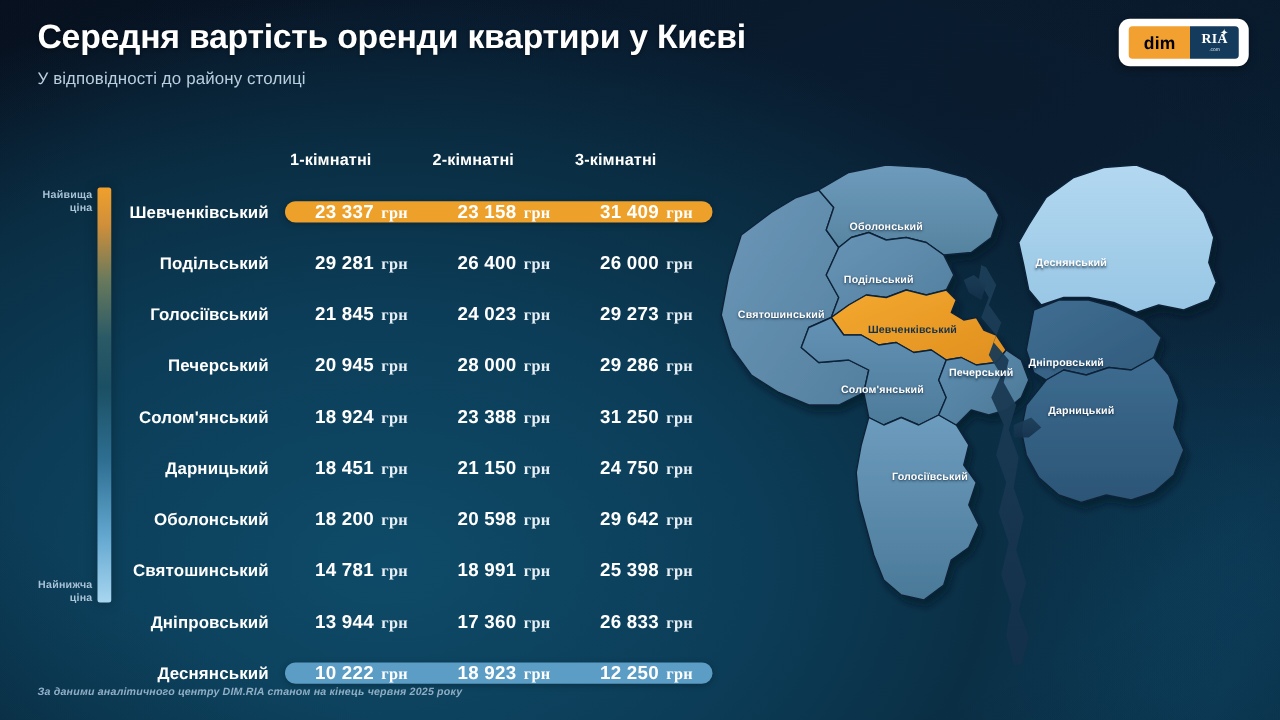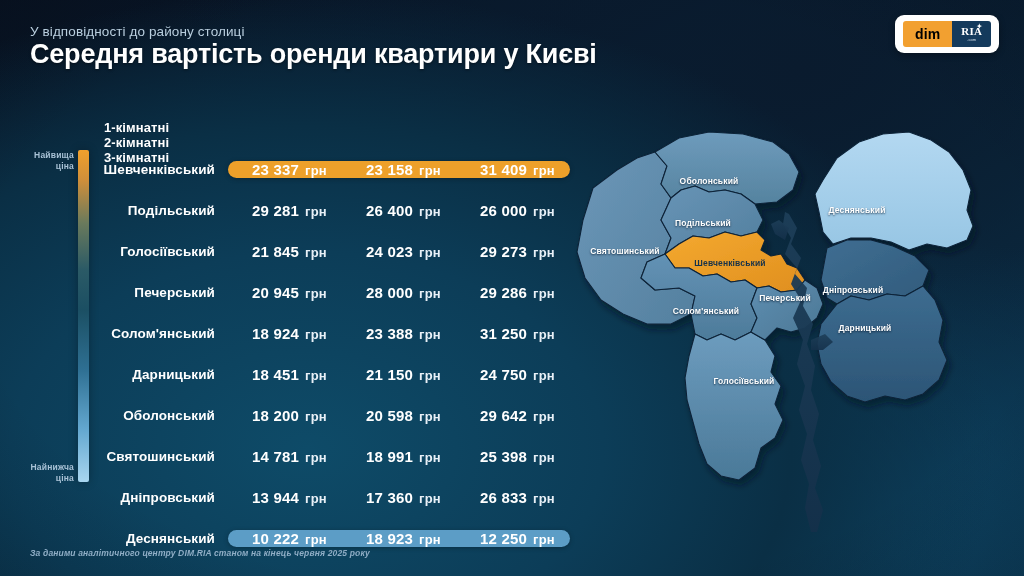--- a/index.html
+++ b/index.html
@@ -80,21 +80,21 @@
   .scale-label {
     position:absolute; right:0; width:58px; text-align:right;
     font-size:8.5px; font-weight:bold; color:#a9c2d6; line-height:1.35;
     letter-spacing:.2px;
   }
   #scale-label-high { left:16px; top:150px; }
   #scale-label-low  { left:16px; top:462px; }
 
   
   #table { position:absolute; left:100px; top:120px; width:470px; }
-  #table-head { display:flex; height:32px; align-items:flex-start;flex-direction:column; }
+  #table-head { display:flex; height:32px; align-items:flex-start; }
   .th {
     font-size:13px; font-weight:bold; color:#ffffff; letter-spacing:.1px;
   }
   .th-spacer { width:128px; flex:none; }
   .th-c { width:114px; flex:none; padding-left:4px; }
 
   .row {
     position:relative; display:flex; align-items:center; height:34.5px;
     margin-bottom:6.5px;
   }
@@ -111,21 +111,21 @@
   .row.hl-orange .pill { background:#eda02a; box-shadow:0 1px 5px rgba(0,0,0,.28); }
   .row.hl-blue   .pill { background:#5c9dc6; box-shadow:0 1px 5px rgba(0,0,0,.28); }
   .cell {
     width:114px; flex:none; position:relative; z-index:2;
     display:flex; align-items:baseline; gap:6px; padding-left:4px;
   }
   .cell-num {
     font-size:15px; font-weight:bold; color:#ffffff; letter-spacing:.2px;
     white-space:nowrap;
   }
-  .cell-cur { font-size:13px; font-weight:bold; color:#e8f0f7; letter-spacing:.2px; }
+  .cell-cur { font-size:13px; font-weight:bold; color:#e8f0f7; letter-spacing:.2px;font-family:Liberation Serif, serif; }
   .row.hl-orange .cell-num, .row.hl-orange .cell-cur { color:#ffffff; }
   .row.hl-blue   .cell-num, .row.hl-blue   .cell-cur { color:#ffffff; }
 
   
   #footer {
     position:absolute; left:30px; bottom:18px;
     font-size:8.5px; font-weight:bold; color:#90aec6; letter-spacing:.15px;font-style:italic;
   }
 
   
@@ -139,22 +139,22 @@
   }
   .map-label.dark { color:#16324a; text-shadow:none; }
 </style>
 </head>
 <body>
 
 <div id="bg-base"></div>
 <div id="bg-vignette"></div>
 
 <div id="header">
+  <div id="page-title">Середня вартість оренди квартири у Києві</div>
   <div id="page-subtitle">У відповідності до району столиці</div>
-  <div id="page-title">Середня вартість оренди квартири у Києві</div>
 </div>
 
 <div id="logo">
   <div id="logo-inner">
     <div id="logo-dim">dim</div>
     <div id="logo-ria">
       <div id="logo-star">✦</div>
       <div id="logo-ria-text">RIA</div>
       <div id="logo-ria-com">.com</div>
     </div>

